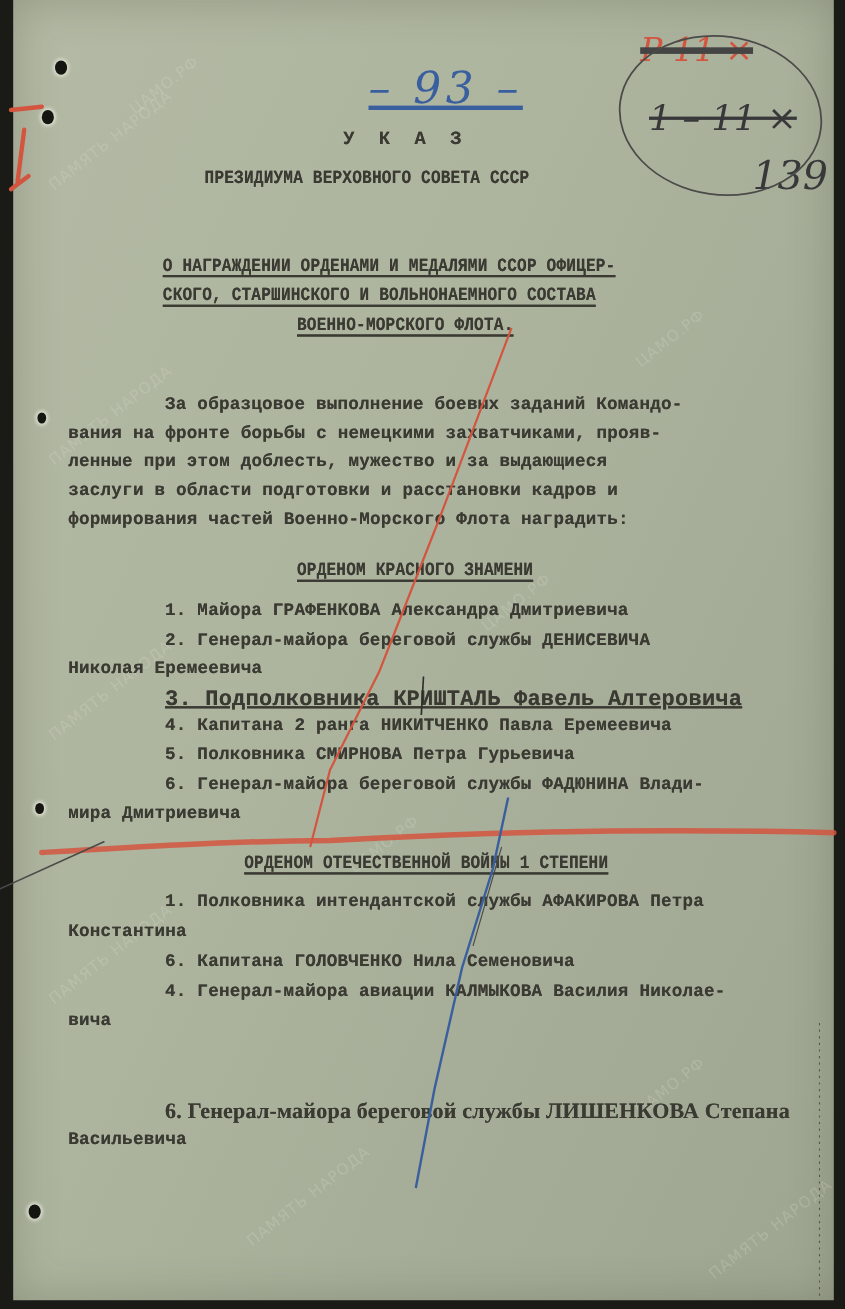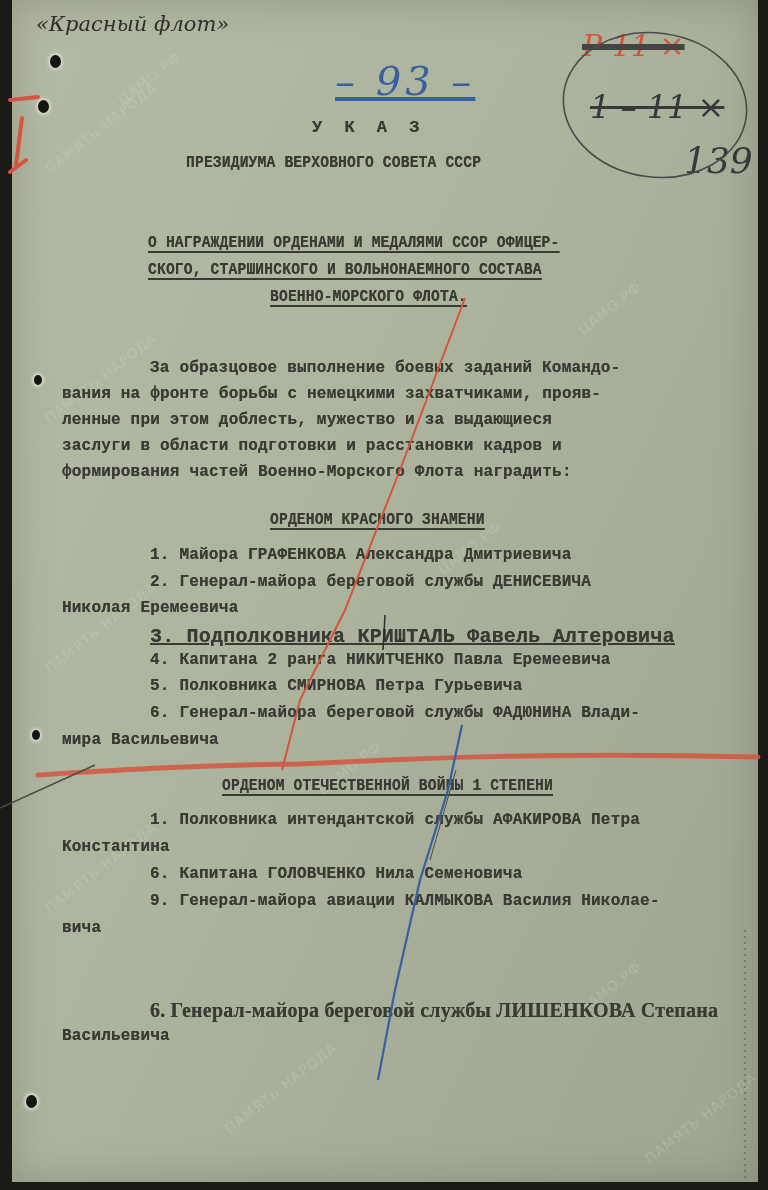--- a/index.html
+++ b/index.html
@@ -37,21 +37,20 @@
   <div class="wm" style="left:560px;top:980px;">ЦАМО.РФ</div>
   <div class="wm" style="left:200px;top:1080px;">ПАМЯТЬ НАРОДА</div>
   <div class="wm" style="left:620px;top:1110px;">ПАМЯТЬ НАРОДА</div>
 
   <div class="hole" style="left:38px;top:55px;"></div>
   <div class="hole" style="left:26px;top:100px;"></div>
   <div class="hole" style="left:22px;top:375px;width:8px;height:10px;"></div>
   <div class="hole" style="left:20px;top:730px;width:8px;height:10px;"></div>
   <div class="hole" style="left:14px;top:1095px;"></div>
 
-  <div class="hand" style="left:24px;top:12px;font-size:21px;color:#2e2e2c;">«Красный флот»</div>
 
   <div class="hand" style="left:323px;top:58px;font-size:40px;color:#3a5f9e;letter-spacing:4px;text-decoration:underline;">– 93 –</div>
 
   <div class="hand" style="left:570px;top:28px;font-size:30px;color:#d4553f;text-decoration:line-through;text-decoration-color:#444;text-decoration-thickness:6px;">Р 11 ×</div>
   <div class="hand" style="left:578px;top:88px;font-size:32px;color:#38383a;text-decoration:line-through;">1 – 11 ×</div>
   <div class="hand" style="left:672px;top:140px;font-size:36px;color:#38383a;">139</div>
 
   <div class="typed" style="left:300px;top:118px;letter-spacing:6px;">У К А З</div>
   <div class="typed cond" style="left:174px;top:153px;">ПРЕЗИДИУМА ВЕРХОВНОГО СОВЕТА СССР</div>
 
@@ -66,27 +65,27 @@
   <div class="typed" style="left:50px;top:463px;font-size:16px;">формирования частей Военно-Морского Флота наградить:</div>
 
   <div class="typed cond ul" style="left:258px;top:510px;">ОРДЕНОМ КРАСНОГО ЗНАМЕНИ</div>
   <div class="typed" style="left:138px;top:546px;font-size:16px;">1. Майора ГРАФЕНКОВА Александра Дмитриевича</div>
   <div class="typed" style="left:138px;top:573px;font-size:16px;">2. Генерал-майора береговой службы ДЕНИСЕВИЧА</div>
   <div class="typed" style="left:50px;top:599px;font-size:16px;">Николая Еремеевича</div>
   <div class="typed" style="left:138px;top:625px;font-size:20px;text-decoration:underline;">3. Подполковника КРИШТАЛЬ Фавель Алтеровича</div>
   <div class="typed" style="left:138px;top:651px;font-size:16px;">4. Капитана 2 ранга НИКИТЧЕНКО Павла Еремеевича</div>
   <div class="typed" style="left:138px;top:677px;font-size:16px;">5. Полковника СМИРНОВА Петра Гурьевича</div>
   <div class="typed" style="left:138px;top:704px;font-size:16px;">6. Генерал-майора береговой службы ФАДЮНИНА Влади-</div>
-  <div class="typed" style="left:50px;top:731px;font-size:16px;">мира Васильевича</div>
+  <div class="typed" style="left:50px;top:731px;font-size:16px;">мира Дмитриевича</div>
 
   <div class="typed cond ul" style="left:210px;top:776px;">ОРДЕНОМ ОТЕЧЕСТВЕННОЙ ВОЙНЫ 1 СТЕПЕНИ</div>
   <div class="typed" style="left:138px;top:811px;font-size:16px;">1. Полковника интендантской службы АФАКИРОВА Петра</div>
   <div class="typed" style="left:50px;top:838px;font-size:16px;">Константина</div>
   <div class="typed" style="left:138px;top:865px;font-size:16px;">6. Капитана ГОЛОВЧЕНКО Нила Семеновича</div>
-  <div class="typed" style="left:138px;top:892px;font-size:16px;">9. Генерал-майора авиации КАЛМЫКОВА Василия Николае-</div>
+  <div class="typed" style="left:138px;top:892px;font-size:16px;">4. Генерал-майора авиации КАЛМЫКОВА Василия Николае-</div>
   <div class="typed" style="left:50px;top:919px;font-size:16px;">вича</div>
   <div class="typed" style="left:138px;top:999px;font-size:20px;font-family:Liberation Serif, serif;">6. Генерал-майора береговой службы ЛИШЕНКОВА Степана</div>
   <div class="typed" style="left:50px;top:1027px;font-size:16px;">Васильевича</div>
 </div>
 
 <svg class="over" width="768" height="1190" viewBox="0 0 768 1190">
 
   <path d="M10 100 L38 97 M22 118 L16 165 M26 160 L10 172" stroke="#d4553f" stroke-width="4" fill="none" stroke-linecap="round"></path>
 
   <ellipse cx="655" cy="105" rx="92" ry="72" stroke="#4a4a48" stroke-width="1.6" fill="none" transform="rotate(8 655 105)"></ellipse>

